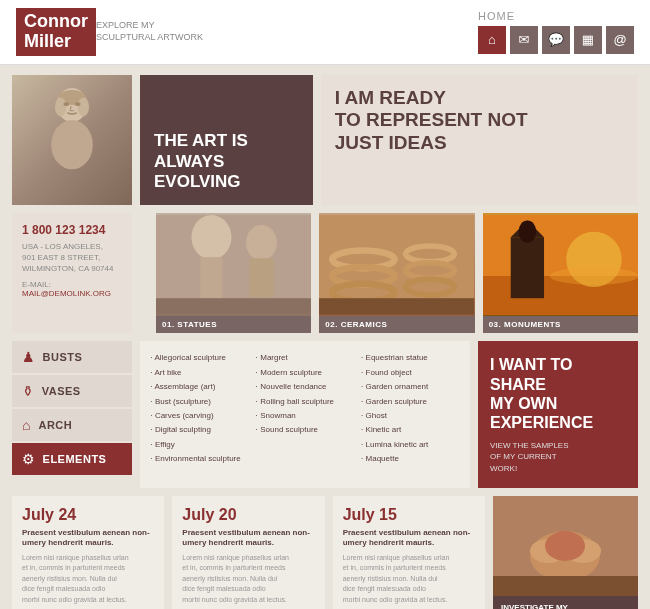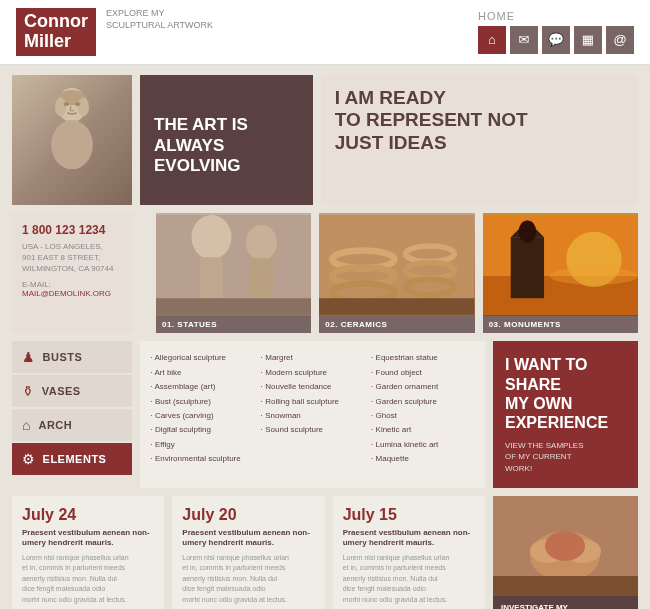--- a/index.html
+++ b/index.html
@@ -15,22 +15,21 @@
     .header {
       background: #fff;
       display: flex;
       align-items: center;
       justify-content: space-between;
       padding: 8px 16px;
       border-bottom: 1px solid #ddd;
     }
     .logo-area {
       display: flex;
-      align-items: flex-start;
-      gap: 10px;
+      align-items: center;
     }
     .logo-box {
       background: #8b3030;
       color: #fff;
       font-size: 18px;
       font-weight: bold;
       padding: 4px 8px;
       line-height: 1.1;
     }
     .logo-tagline {
@@ -100,21 +99,21 @@
       justify-content: center;
     }
     
     .sculpture-svg {
       width: 80%;
       height: 80%;
     }
     .hero-text-dark {
       background: #5a4040;
       color: #fff;
-      padding: 28px 14px;
+      padding: 12px 14px;
       flex: 1;
       display: flex;
       align-items: flex-end;
     }
     .hero-text-dark h2 {
       font-size: 17px;
       font-weight: bold;
       text-transform: uppercase;
       line-height: 1.2;
     }
@@ -267,21 +266,21 @@
       flex: 1;
     }
     .links-col a {
       display: block;
       font-size: 8px;
       color: #5a4040;
       text-decoration: none;
       line-height: 1.8;
     }
     .cta-box {
-      width: 145px;
+      width: 160px;
       background: #8b3030;
       color: #fff;
       padding: 14px 12px;
       display: flex;
       flex-direction: column;
       justify-content: space-between;
       flex-shrink: 0;
     }
     .cta-box h3 {
       font-size: 16px;

